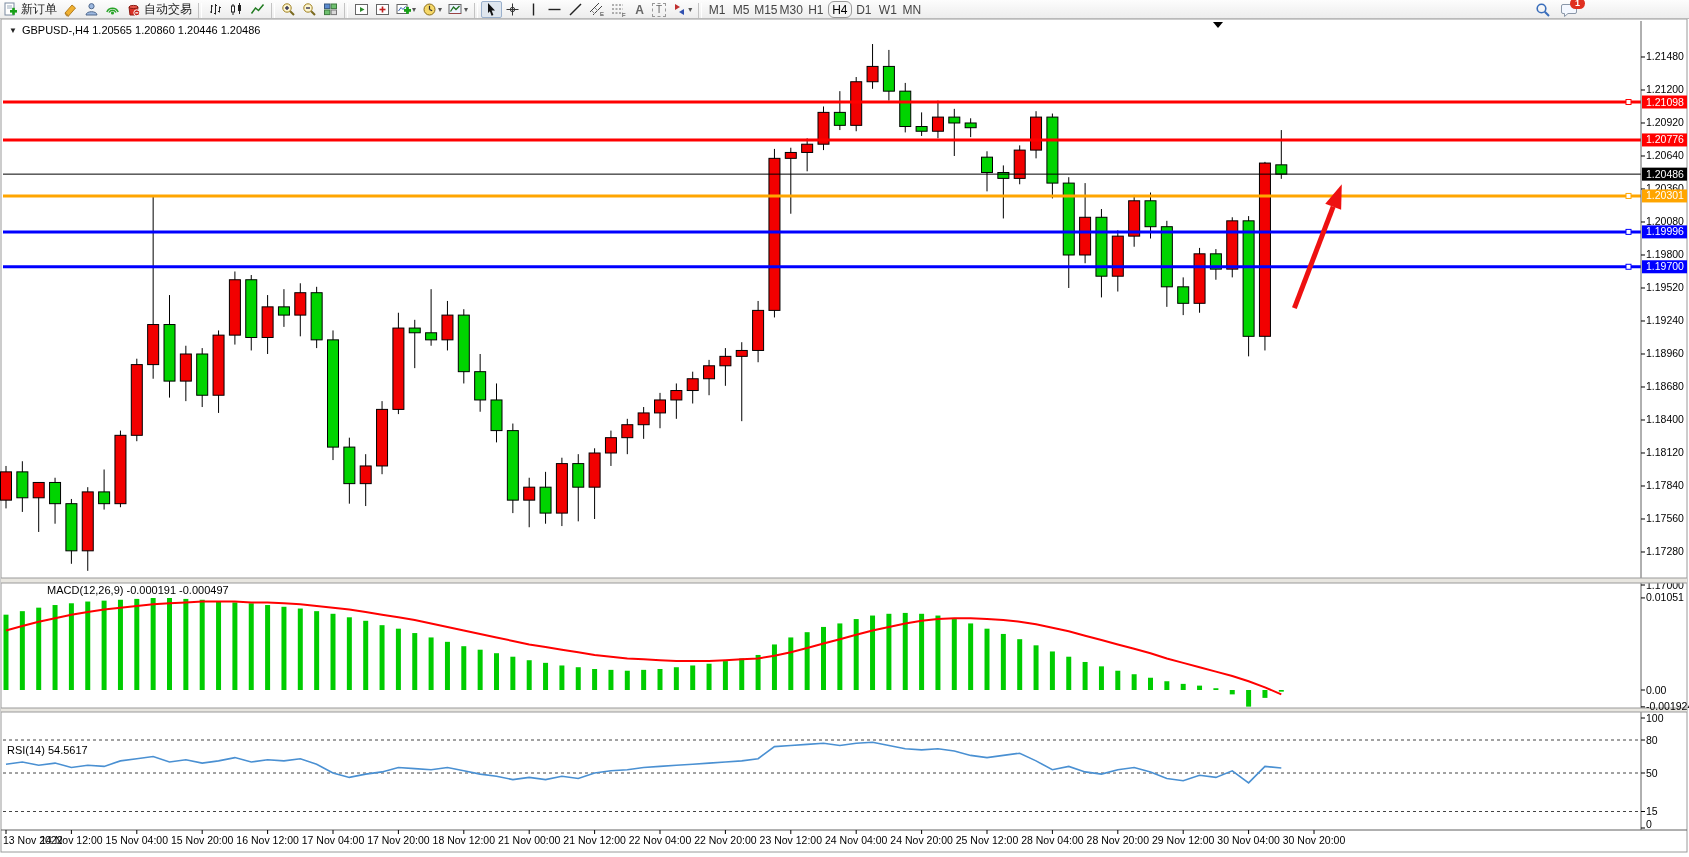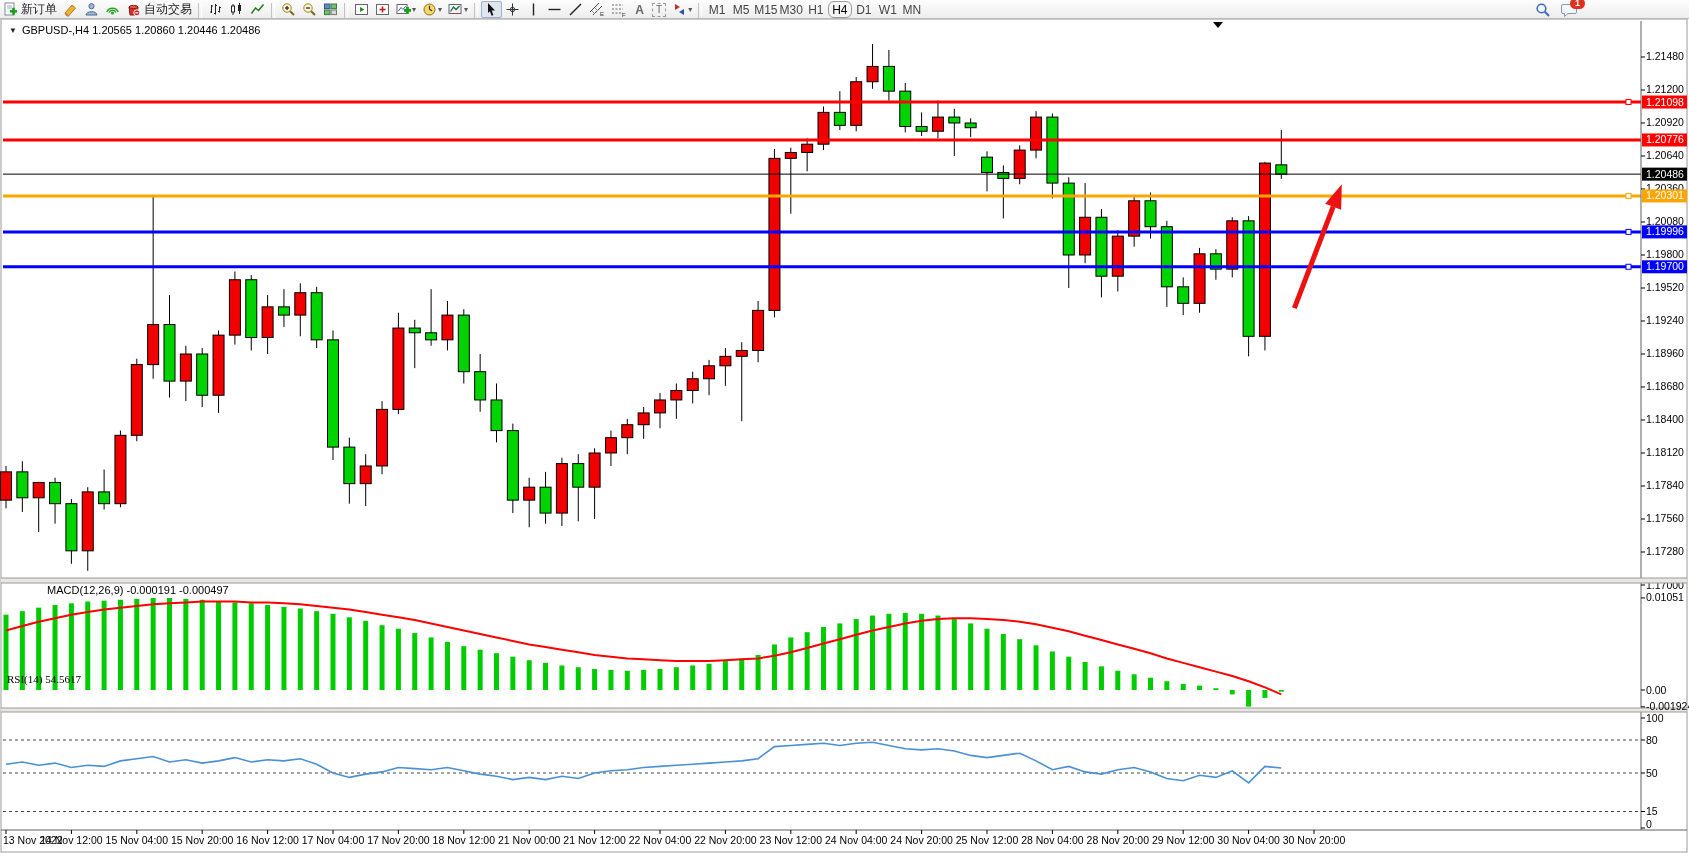--- a/index.html
+++ b/index.html
@@ -679,15 +679,15 @@
         <line x1="1314" y1="811" x2="1314" y2="815" stroke="#000"></line>
         <text x="1314" y="825" font-size="10.5" font-family="&quot;Liberation Sans&quot;,sans-serif" fill="#000" text-anchor="middle">30 Nov 20:00</text>
       </svg>
 
     <div class="chart-title">
       <span class="tri">▼</span>
       <span>GBPUSD-,H4  1.20565 1.20860 1.20446 1.20486</span>
     </div>
 
     <div class="ind-label" style="top:565px;padding-left:40px;">MACD(12,26,9) -0.000191 -0.000497</div>
-    <div class="ind-label" style="top:654px;font-family:Liberation Serif, serif;">RSI(14) 54.5617</div>
+    <div class="ind-label" style="top:725px;">RSI(14) 54.5617</div>
   </div>
 </div>
 
 </body></html>

